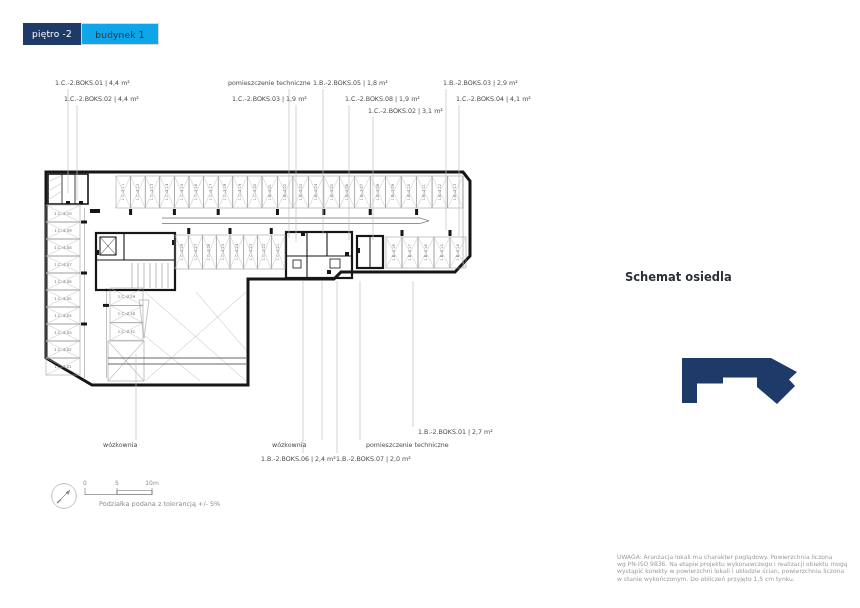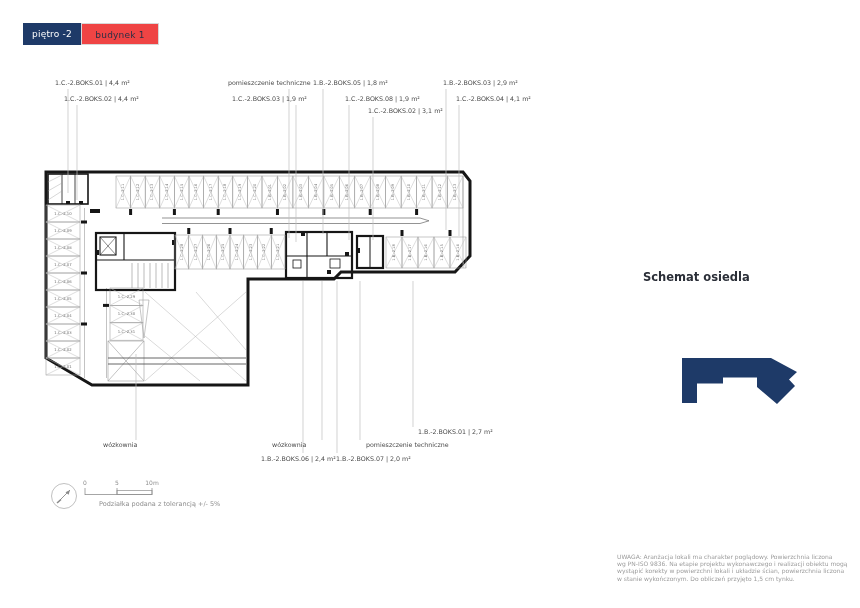--- a/index.html
+++ b/index.html
@@ -1,23 +1,23 @@
 <!DOCTYPE html>
 <html><head>
 <meta charset="utf-8">
 <style>
   html,body{margin:0;padding:0;background:#ffffff;}
   .page{position:relative;width:860px;height:608px;background:#fff;overflow:hidden;
         font-family:"DejaVu Sans","Liberation Sans",sans-serif;}
   .tabs{position:absolute;left:23px;top:23px;display:flex;}
   .tab{height:22px;line-height:22px;text-align:center;font-size:9px;letter-spacing:.2px;cursor:pointer;box-sizing:border-box;}
   .tab.active{width:58px;background:#1e3a68;color:#ffffff;}
-  .tab.inactive{width:78px;background:#ef4444;color:#2b2f44;border:1px solid #d8d8d8;}
+  .tab.inactive{width:78px;background:#0ea5e9;color:#2b2f44;border:1px solid #d8d8d8;}
   svg.plan{position:absolute;left:0;top:0;}
-  .schematic-title{position:absolute;left:643px;top:270px;font-size:11.5px;font-weight:600;color:#2b2f38;}
+  .schematic-title{position:absolute;left:625px;top:270px;font-size:11.5px;font-weight:600;color:#2b2f38;}
   .scale-note{position:absolute;left:99px;top:500px;font-size:6.5px;color:#8f8f8f;}
   .disclaimer{position:absolute;left:617px;top:553px;width:235px;font-size:6px;line-height:7.2px;color:#9c9c9c;}
 </style>
 </head>
 <body>
 
 <div class="page">
 
   <div class="tabs">
     <div class="tab active">piętro -2</div>

